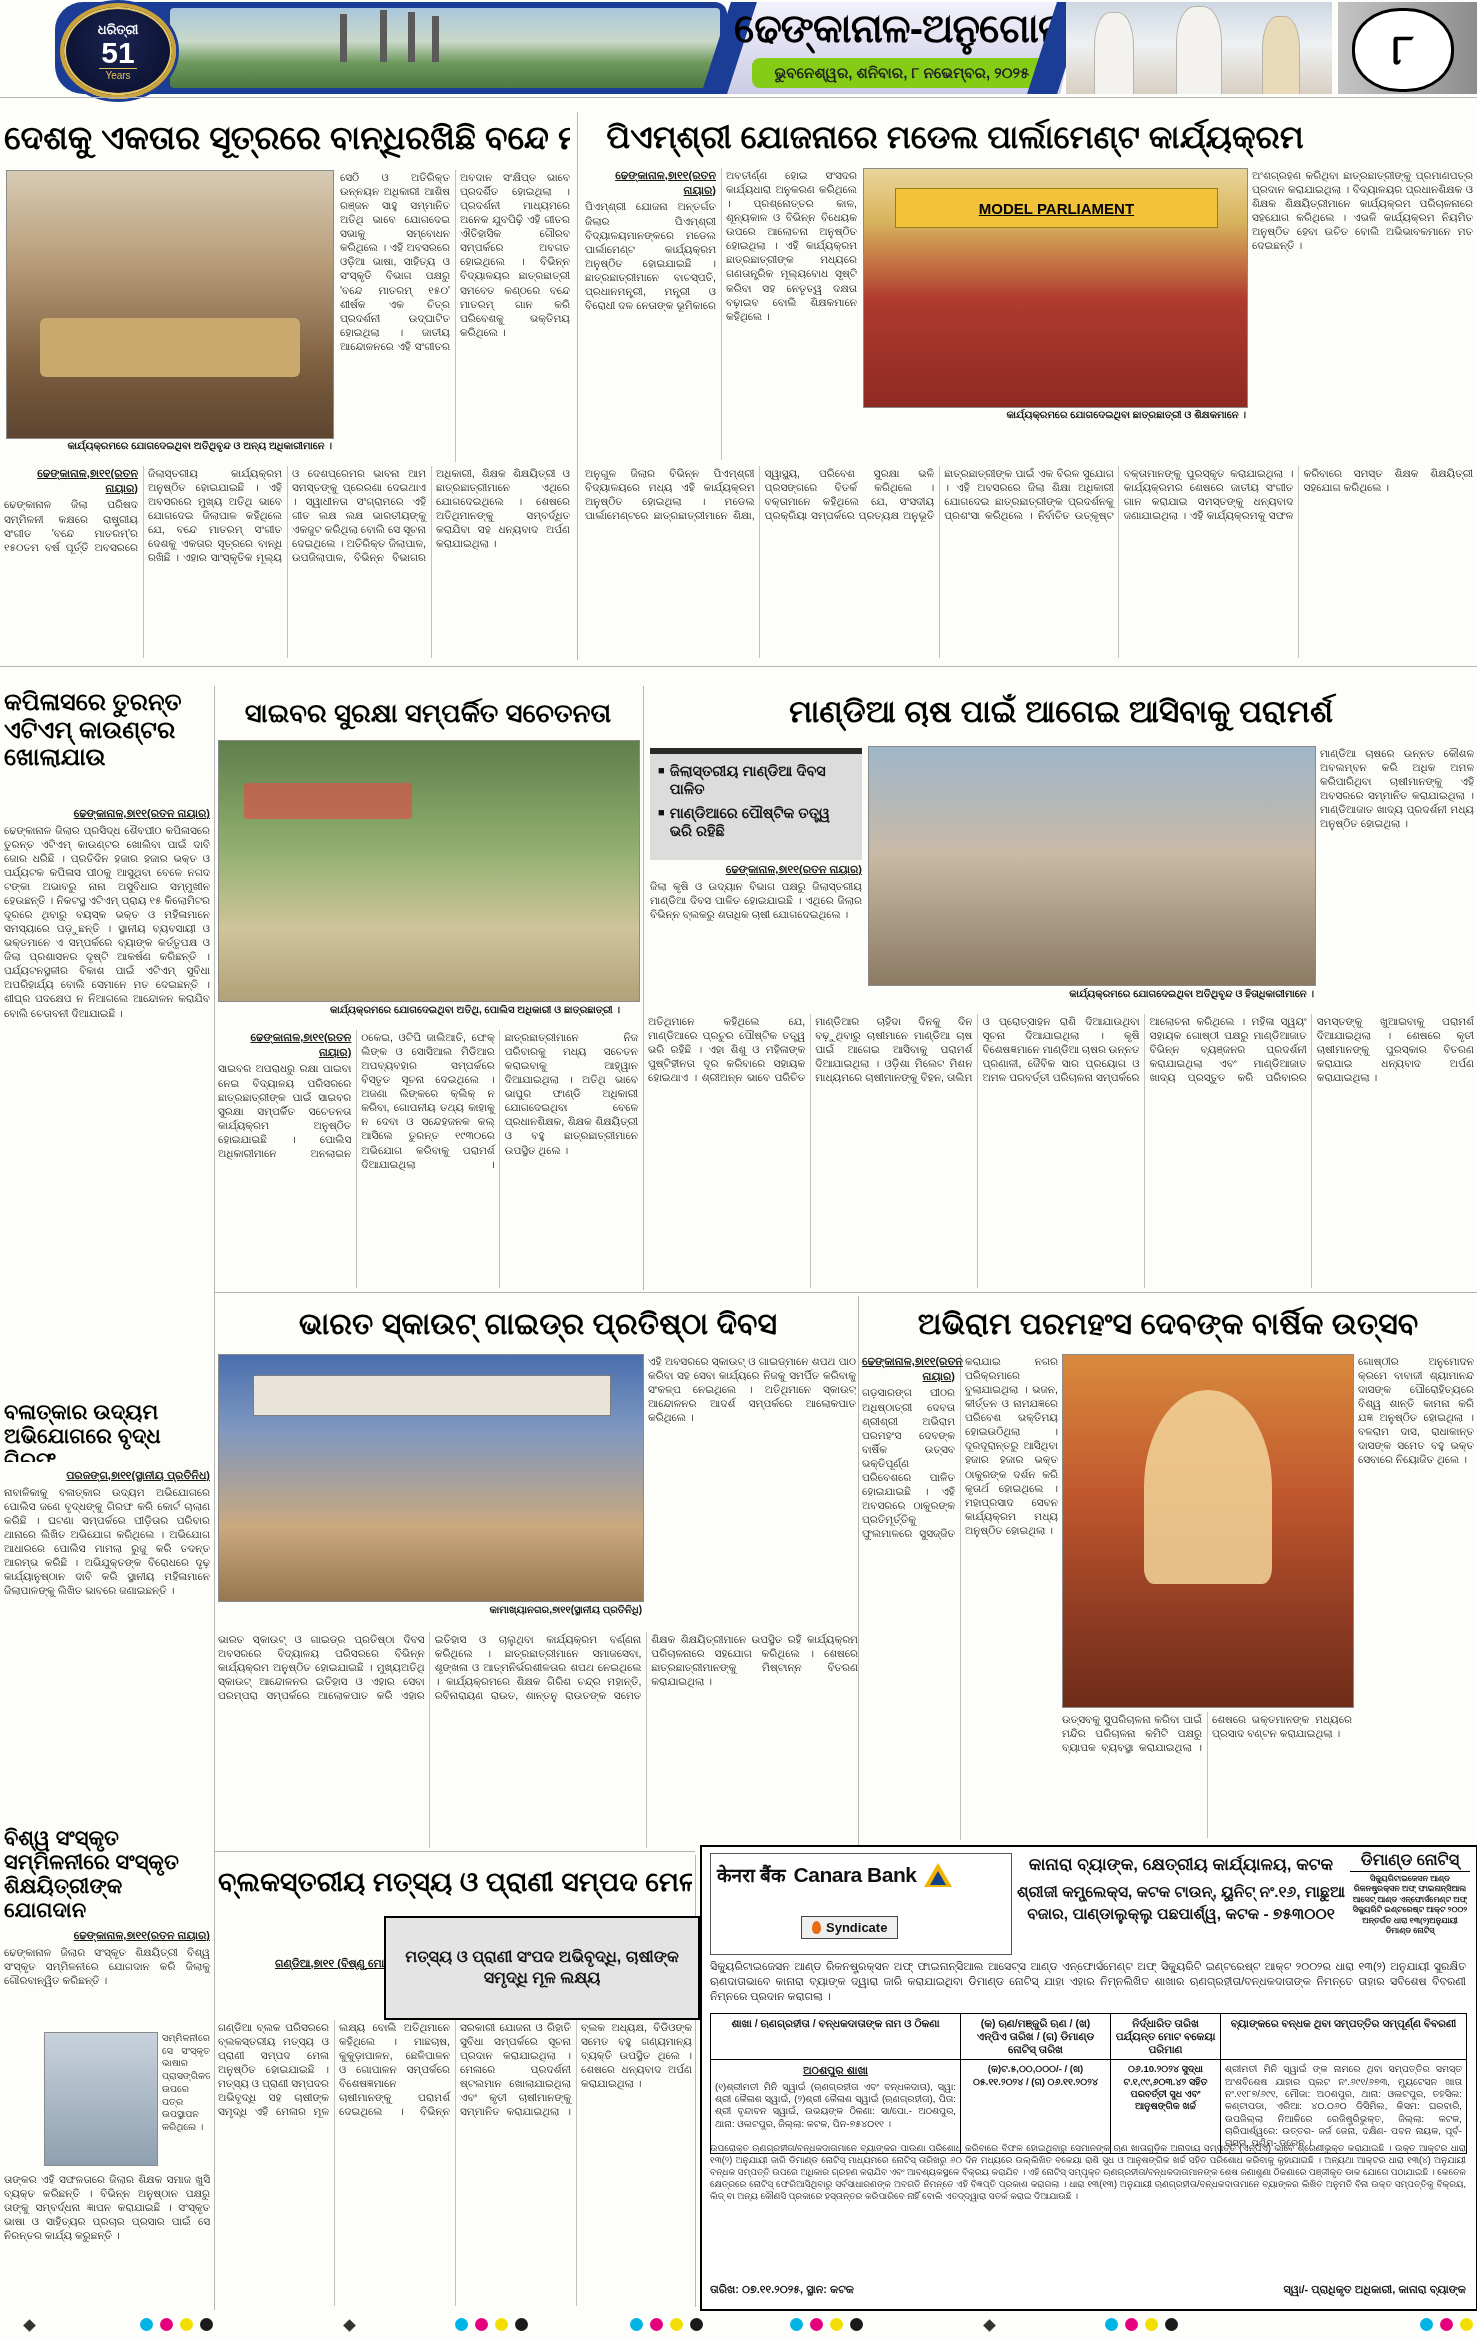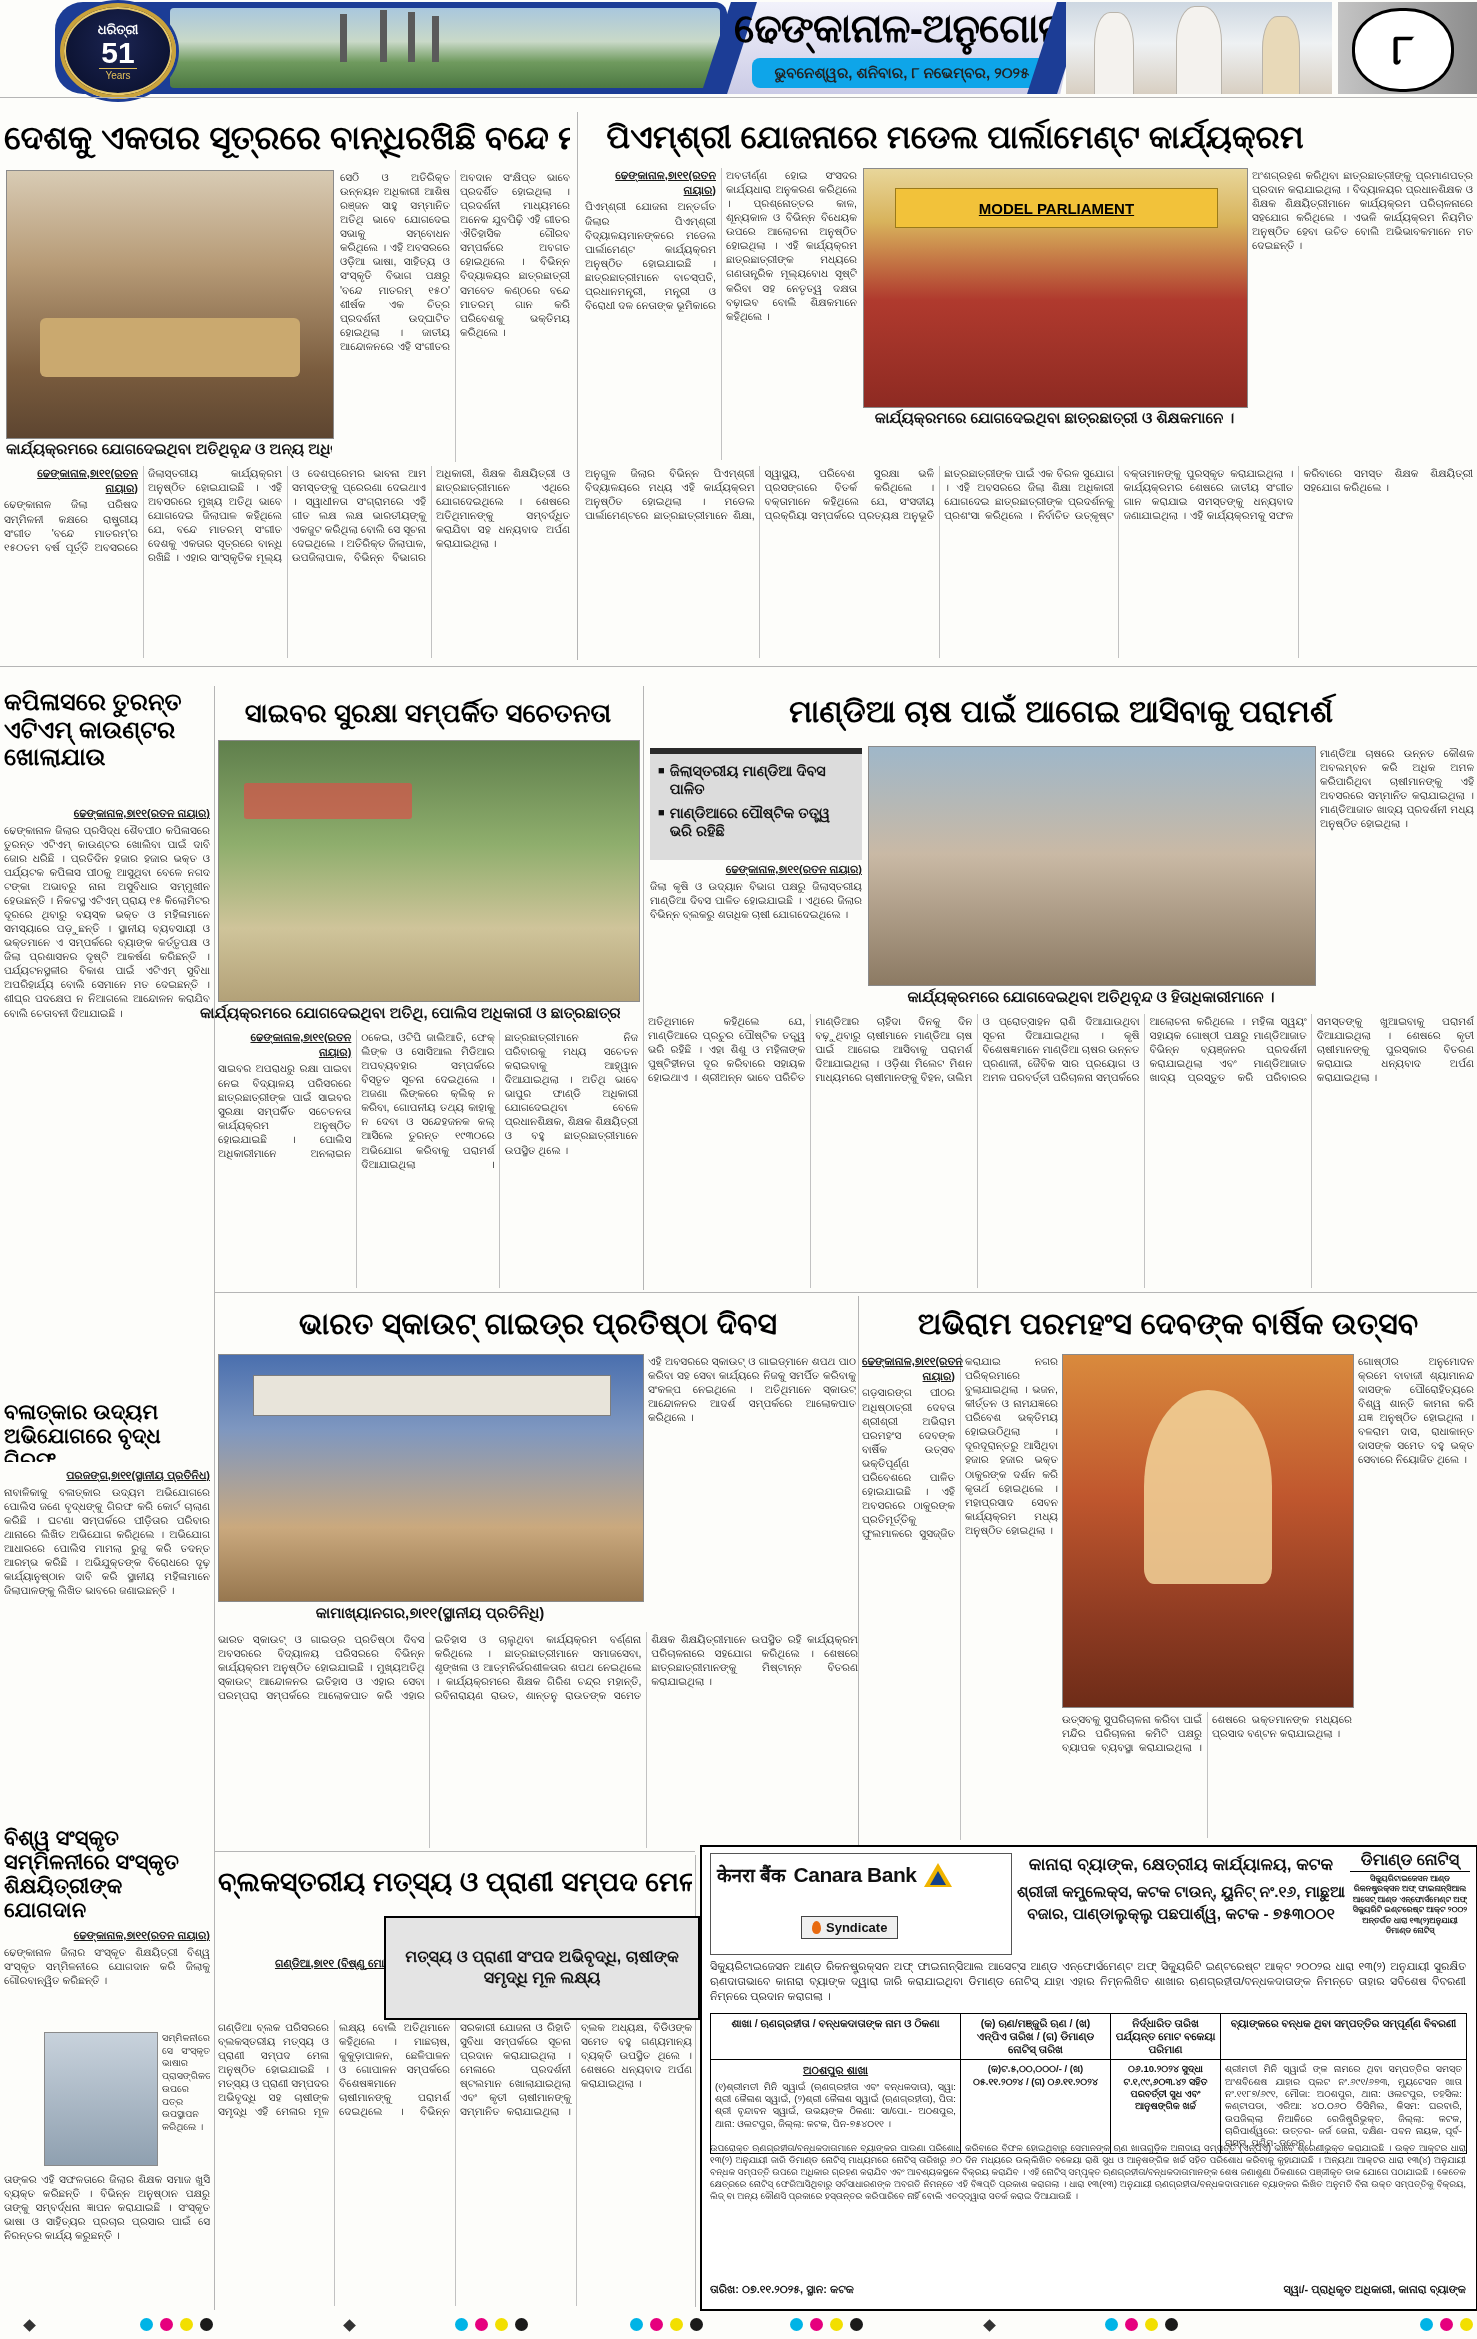--- a/index.html
+++ b/index.html
@@ -17,38 +17,38 @@
       border:4px solid #c9a23b;box-shadow:0 0 0 3px #1c3d96, inset 0 0 0 2px #e8c96a;
       display:flex;flex-direction:column;align-items:center;justify-content:center;color:#fff;text-align:center;}
   .emblem .l1{font-size:13px;font-weight:bold;color:#fff;}
   .emblem .l2{font-size:30px;font-weight:bold;line-height:1;color:#fff;}
   .emblem .l3{font-size:10px;color:#e3c05a;border-top:1px solid #e3c05a;padding:1px 6px 0;}
   .title-bg{left:733px;top:2px;width:334px;height:92px;transform:skewX(-12deg);
       background:linear-gradient(180deg,#f2f2fb 0%,#cbcbe6 100%);border-left:3px solid #1c3d96;}
   .blue-diag{background:#1c3d96;transform:skewX(-18deg);}
   .mast-title{left:733px;top:6px;width:334px;height:50px;font-size:40px;font-weight:bold;color:#000;
       text-align:center;white-space:nowrap;overflow:hidden;letter-spacing:-1px;}
-  .date-bar{left:752px;top:58px;width:300px;height:30px;background:#0ea5e9;border-radius:8px;
+  .date-bar{left:752px;top:58px;width:300px;height:30px;background:#84cc16;border-radius:8px;
       display:flex;align-items:center;justify-content:center;font-size:15px;font-weight:bold;color:#222;}
   .ph-temples{left:1066px;top:2px;width:266px;height:92px;border:none;
       background:linear-gradient(180deg,#cdd7e1 0%,#eef1f3 45%,#d8cfc2 100%);}
   .tower{position:absolute;background:#f4f2ee;border:1px solid #b9b4ab;border-radius:40% 40% 0 0;}
   .gray-band{left:1338px;top:2px;width:139px;height:92px;background:linear-gradient(90deg,#c4c4c4,#8d8d8d);}
   .pagenum{left:1352px;top:8px;width:96px;height:78px;background:#fff;border:3px solid #000;
       border-radius:48px / 40px;display:flex;align-items:center;justify-content:center;
       font-size:42px;font-weight:bold;color:#000;}
   
   .hr{background:#b5b5b5;height:1px;}
   .vr{background:#b5b5b5;width:1px;}
   
   .headline{font-weight:bold;color:#000;overflow:hidden;white-space:nowrap;text-align:center;}
   .headline.wrap{white-space:normal;line-height:1.15;}
   .body-text{font-size:10.5px;line-height:1.34;text-align:justify;overflow:hidden;color:#1a1a1a;}
   .byline{display:block;font-weight:bold;text-decoration:underline;text-align:right;font-size:11px;margin-bottom:2px;}
-  .caption{font-size:15px;font-weight:bold;text-align:center;overflow:hidden;white-space:nowrap;}
+  .caption{font-size:10px;font-weight:bold;text-align:right;overflow:hidden;white-space:nowrap;}
   .cols2{column-count:2;column-gap:10px;column-rule:1px solid #c2c2c2;}
   .cols3{column-count:3;column-gap:10px;column-rule:1px solid #c2c2c2;}
   .cols4{column-count:4;column-gap:10px;column-rule:1px solid #c2c2c2;}
   .cols5{column-count:5;column-gap:10px;column-rule:1px solid #c2c2c2;}
   
   .bullet-box{background:#dcdcdc;border-top:6px solid #2a2a2a;padding:8px 8px 4px;}
   .bullet{font-size:14.5px;font-weight:bold;line-height:1.25;margin-bottom:6px;display:flex;}
   .bullet::before{content:"■";font-size:11px;margin-right:5px;margin-top:2px;}
   .subhead-box{border:2px solid #000;background:#e4e4e4;display:flex;align-items:center;justify-content:center;
       text-align:center;font-weight:bold;font-size:16px;line-height:1.3;padding:4px;}

